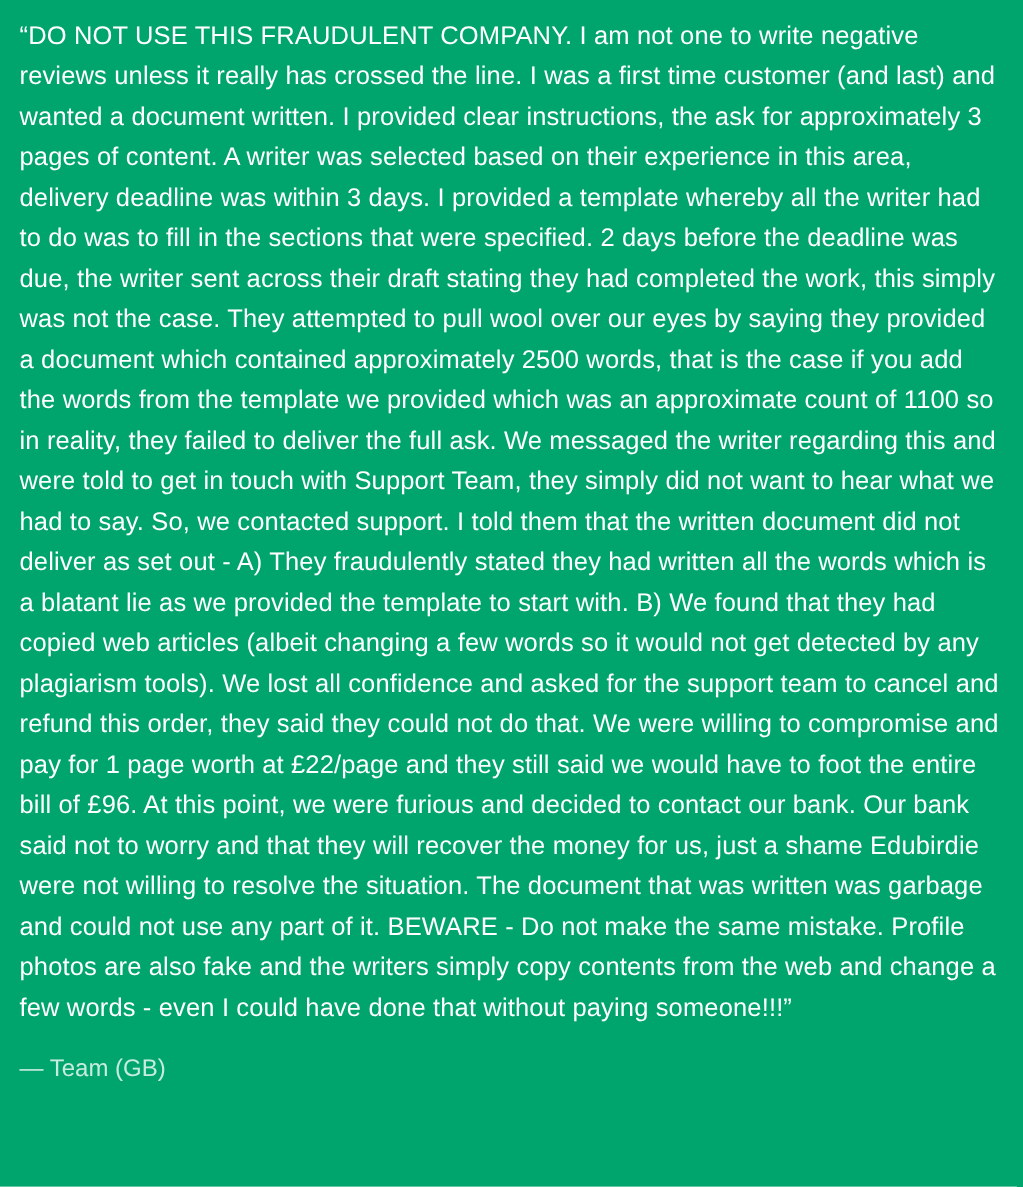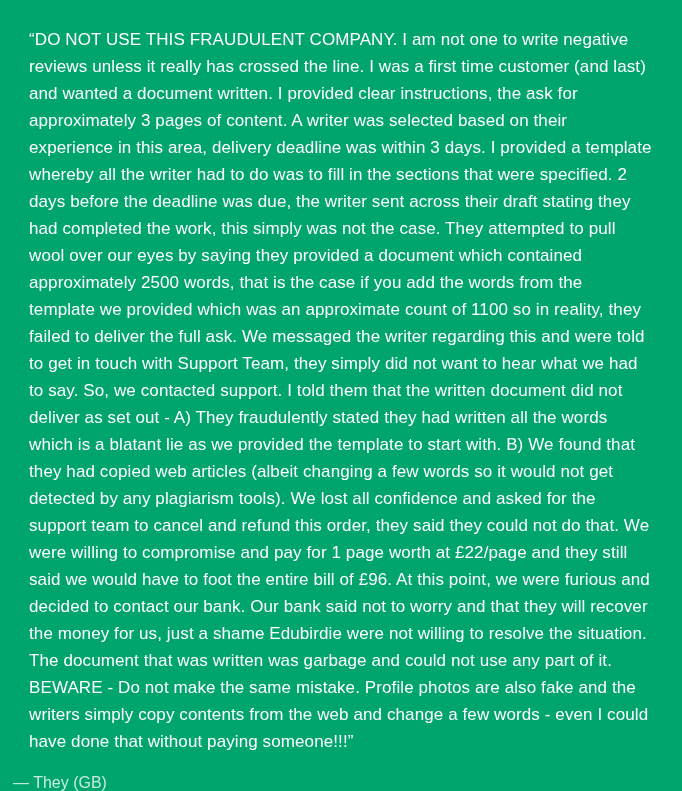--- a/index.html
+++ b/index.html
@@ -13,34 +13,34 @@
     font-family: "Liberation Sans", "DejaVu Sans", sans-serif;
   }
   .review-block {
     box-sizing: border-box;
     width: 682px;
     height: 791px;
     background: #00a56e;
     padding: 10px 13px 12px 13px;
   }
   .review-quote {
-    margin: 16px;
+    margin: 0;
     color: #ffffff;
     font-size: 17px;
     line-height: 27px;
     font-weight: 400;
     letter-spacing: 0.1px;
   }
   .review-attribution {
     margin: 17px 0 0 0;
     color: rgba(255, 255, 255, 0.78);
     font-size: 16px;
     line-height: 22px;
     font-weight: 400;
   }
 </style>
 </head>
 <body>
 
 <div class="review-block">
   <p class="review-quote">“DO NOT USE THIS FRAUDULENT COMPANY. I am not one to write negative reviews unless it really has crossed the line. I was a first time customer (and last) and wanted a document written. I provided clear instructions, the ask for approximately 3 pages of content. A writer was selected based on their experience in this area, delivery deadline was within 3 days. I provided a template whereby all the writer had to do was to fill in the sections that were specified. 2 days before the deadline was due, the writer sent across their draft stating they had completed the work, this simply was not the case. They attempted to pull wool over our eyes by saying they provided a document which contained approximately 2500 words, that is the case if you add the words from the template we provided which was an approximate count of 1100 so in reality, they failed to deliver the full ask. We messaged the writer regarding this and were told to get in touch with Support Team, they simply did not want to hear what we had to say. So, we contacted support. I told them that the written document did not deliver as set out - A) They fraudulently stated they had written all the words which is a blatant lie as we provided the template to start with. B) We found that they had copied web articles (albeit changing a few words so it would not get detected by any plagiarism tools). We lost all confidence and asked for the support team to cancel and refund this order, they said they could not do that. We were willing to compromise and pay for 1 page worth at £22/page and they still said we would have to foot the entire bill of £96. At this point, we were furious and decided to contact our bank. Our bank said not to worry and that they will recover the money for us, just a shame Edubirdie were not willing to resolve the situation. The document that was written was garbage and could not use any part of it. BEWARE - Do not make the same mistake. Profile photos are also fake and the writers simply copy contents from the web and change a few words - even I could have done that without paying someone!!!”</p>
-  <p class="review-attribution">— They (GB)</p>
+  <p class="review-attribution">— Team (GB)</p>
 </div>
 
 </body></html>

